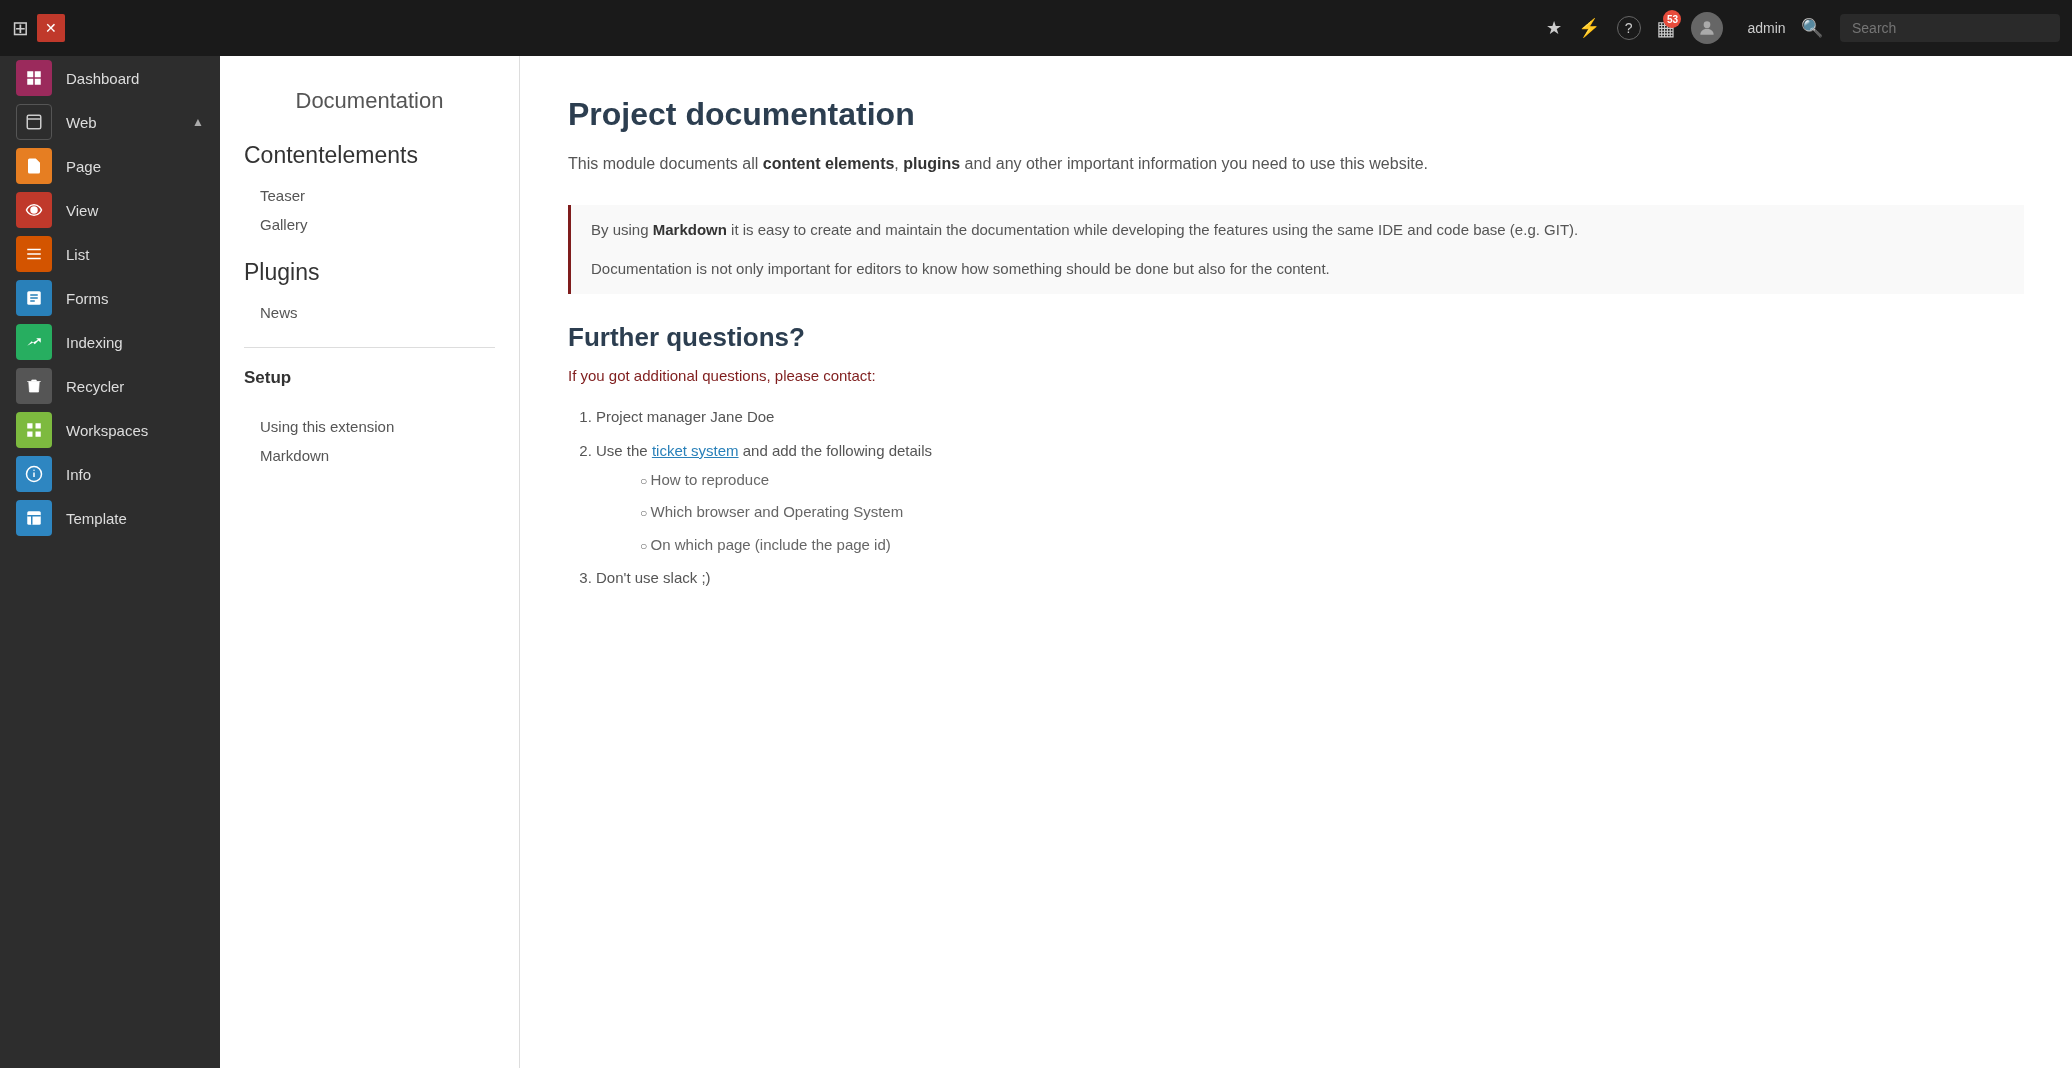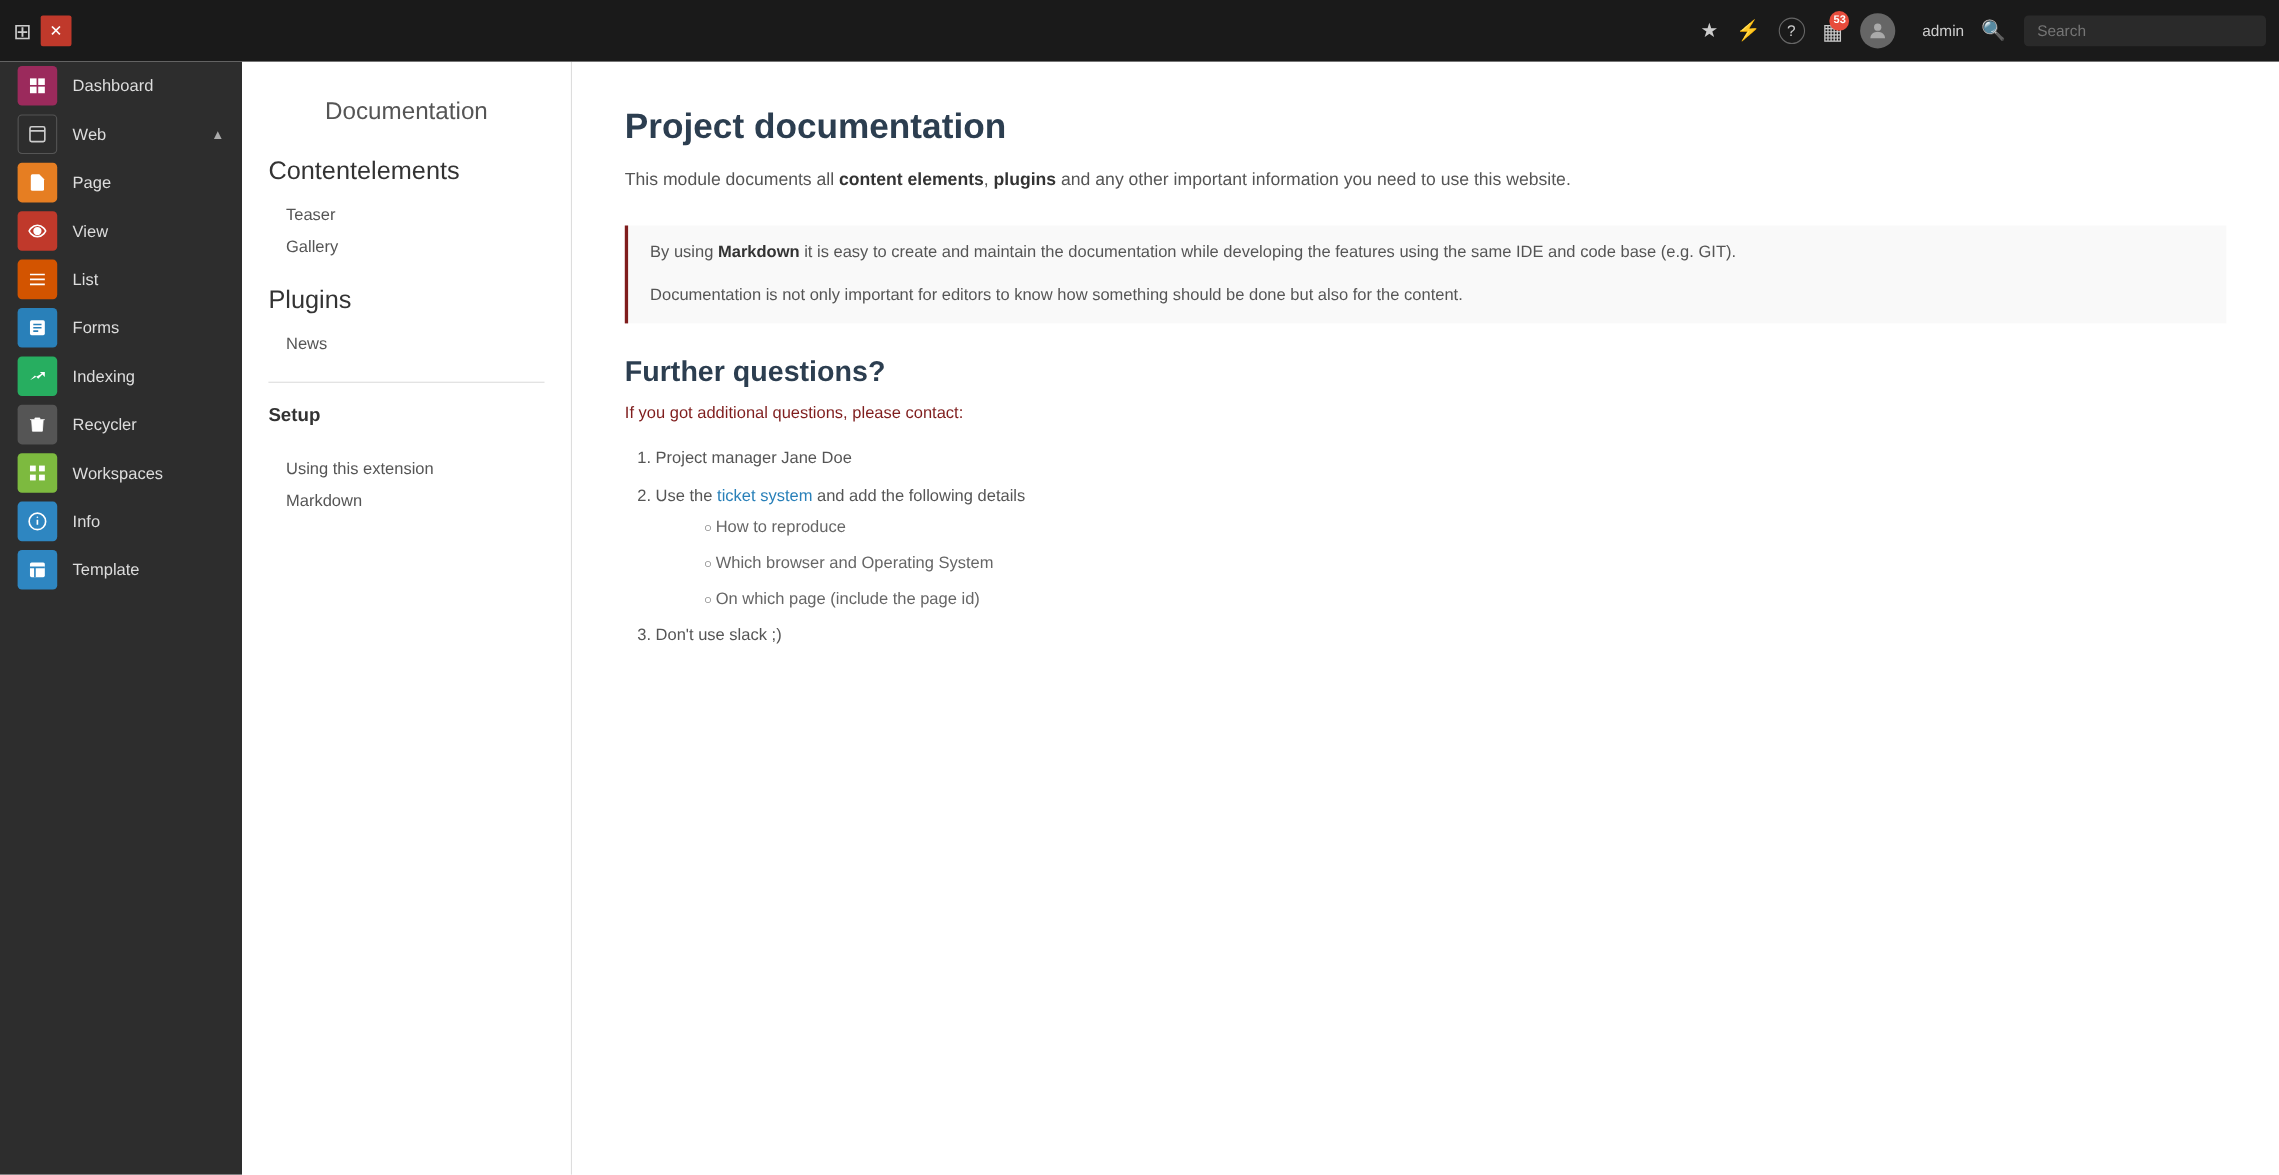--- a/index.html
+++ b/index.html
@@ -107,21 +107,21 @@
     }
     .blockquote p { color: #555; font-size: 15px; line-height: 1.7; margin-bottom: 14px; }
     .blockquote p:last-child { margin-bottom: 0; }
     .blockquote strong { color: #333; }
     .content-panel h2 { font-size: 26px; color: #2c3e50; font-weight: 700; margin-bottom: 14px; margin-top: 10px; }
     .content-panel .subtitle { font-size: 15px; color: #7f1d1d; margin-bottom: 18px; }
     .content-panel ol { padding-left: 28px; color: #555; font-size: 15px; line-height: 2; }
     .content-panel ol li { margin-bottom: 4px; }
     .content-panel ul { padding-left: 44px; color: #666; font-size: 15px; line-height: 1.9; list-style: none; }
     .content-panel ul li::before { content: "○  "; font-size: 12px; }
-    .link { color: #2980b9; cursor: pointer; }
+    .link { color: #2980b9; text-decoration: underline; cursor: pointer; }
   </style>
 </head>
 <body>
 
 <div class="topbar">
   <div class="topbar-left">
     <span class="grid-icon">⊞</span>
     <div class="close-btn">
       <span>✕</span>
     </div>

